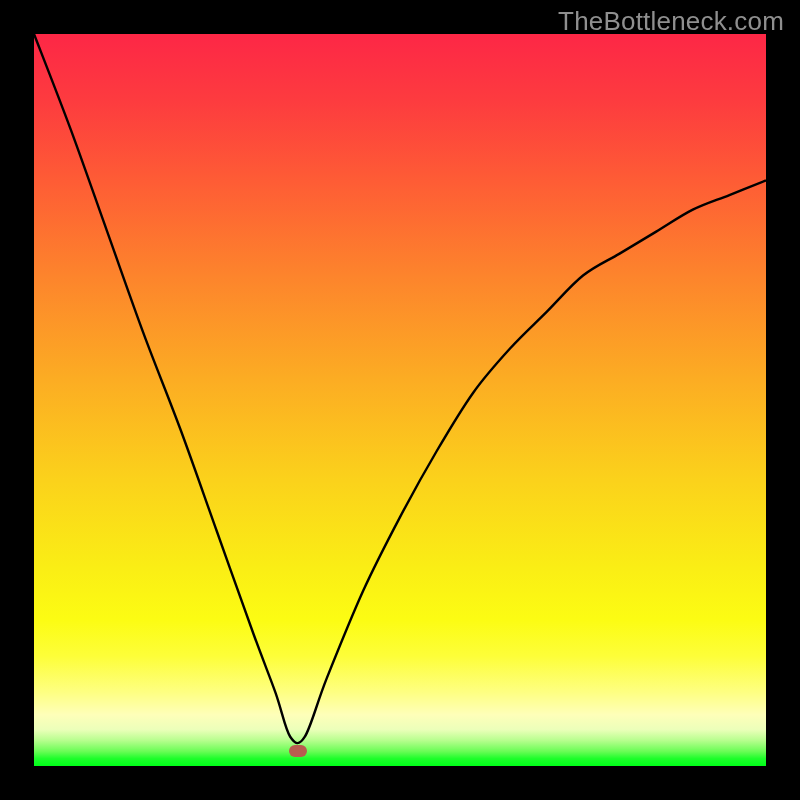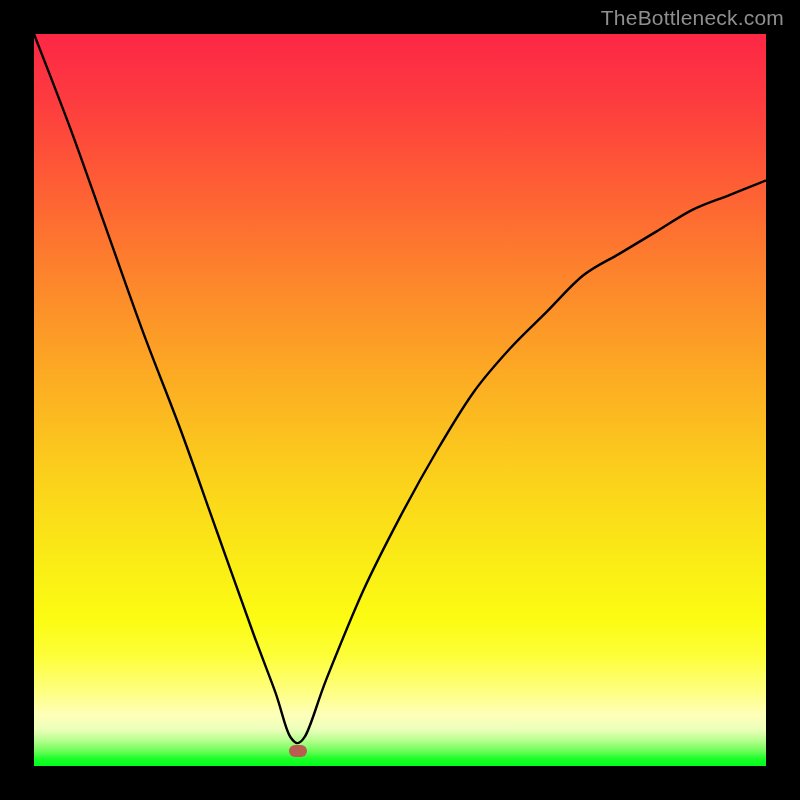--- a/index.html
+++ b/index.html
@@ -43,21 +43,21 @@
       #6afd56 98%,
       #1dfe2a 99%,
       #00ff19 100%
     );
   }
   .watermark {
     position: absolute;
     top: 6px;
     right: 16px;
     color: #8f8f8f;
-    font-size: 21px;
+    font-size: 26px;
     font-weight: 500;
     letter-spacing: 0.2px;
     user-select: none;
   }
   svg.curve {
     position: absolute;
     left: 0;
     top: 0;
     width: 732px;
     height: 732px;

